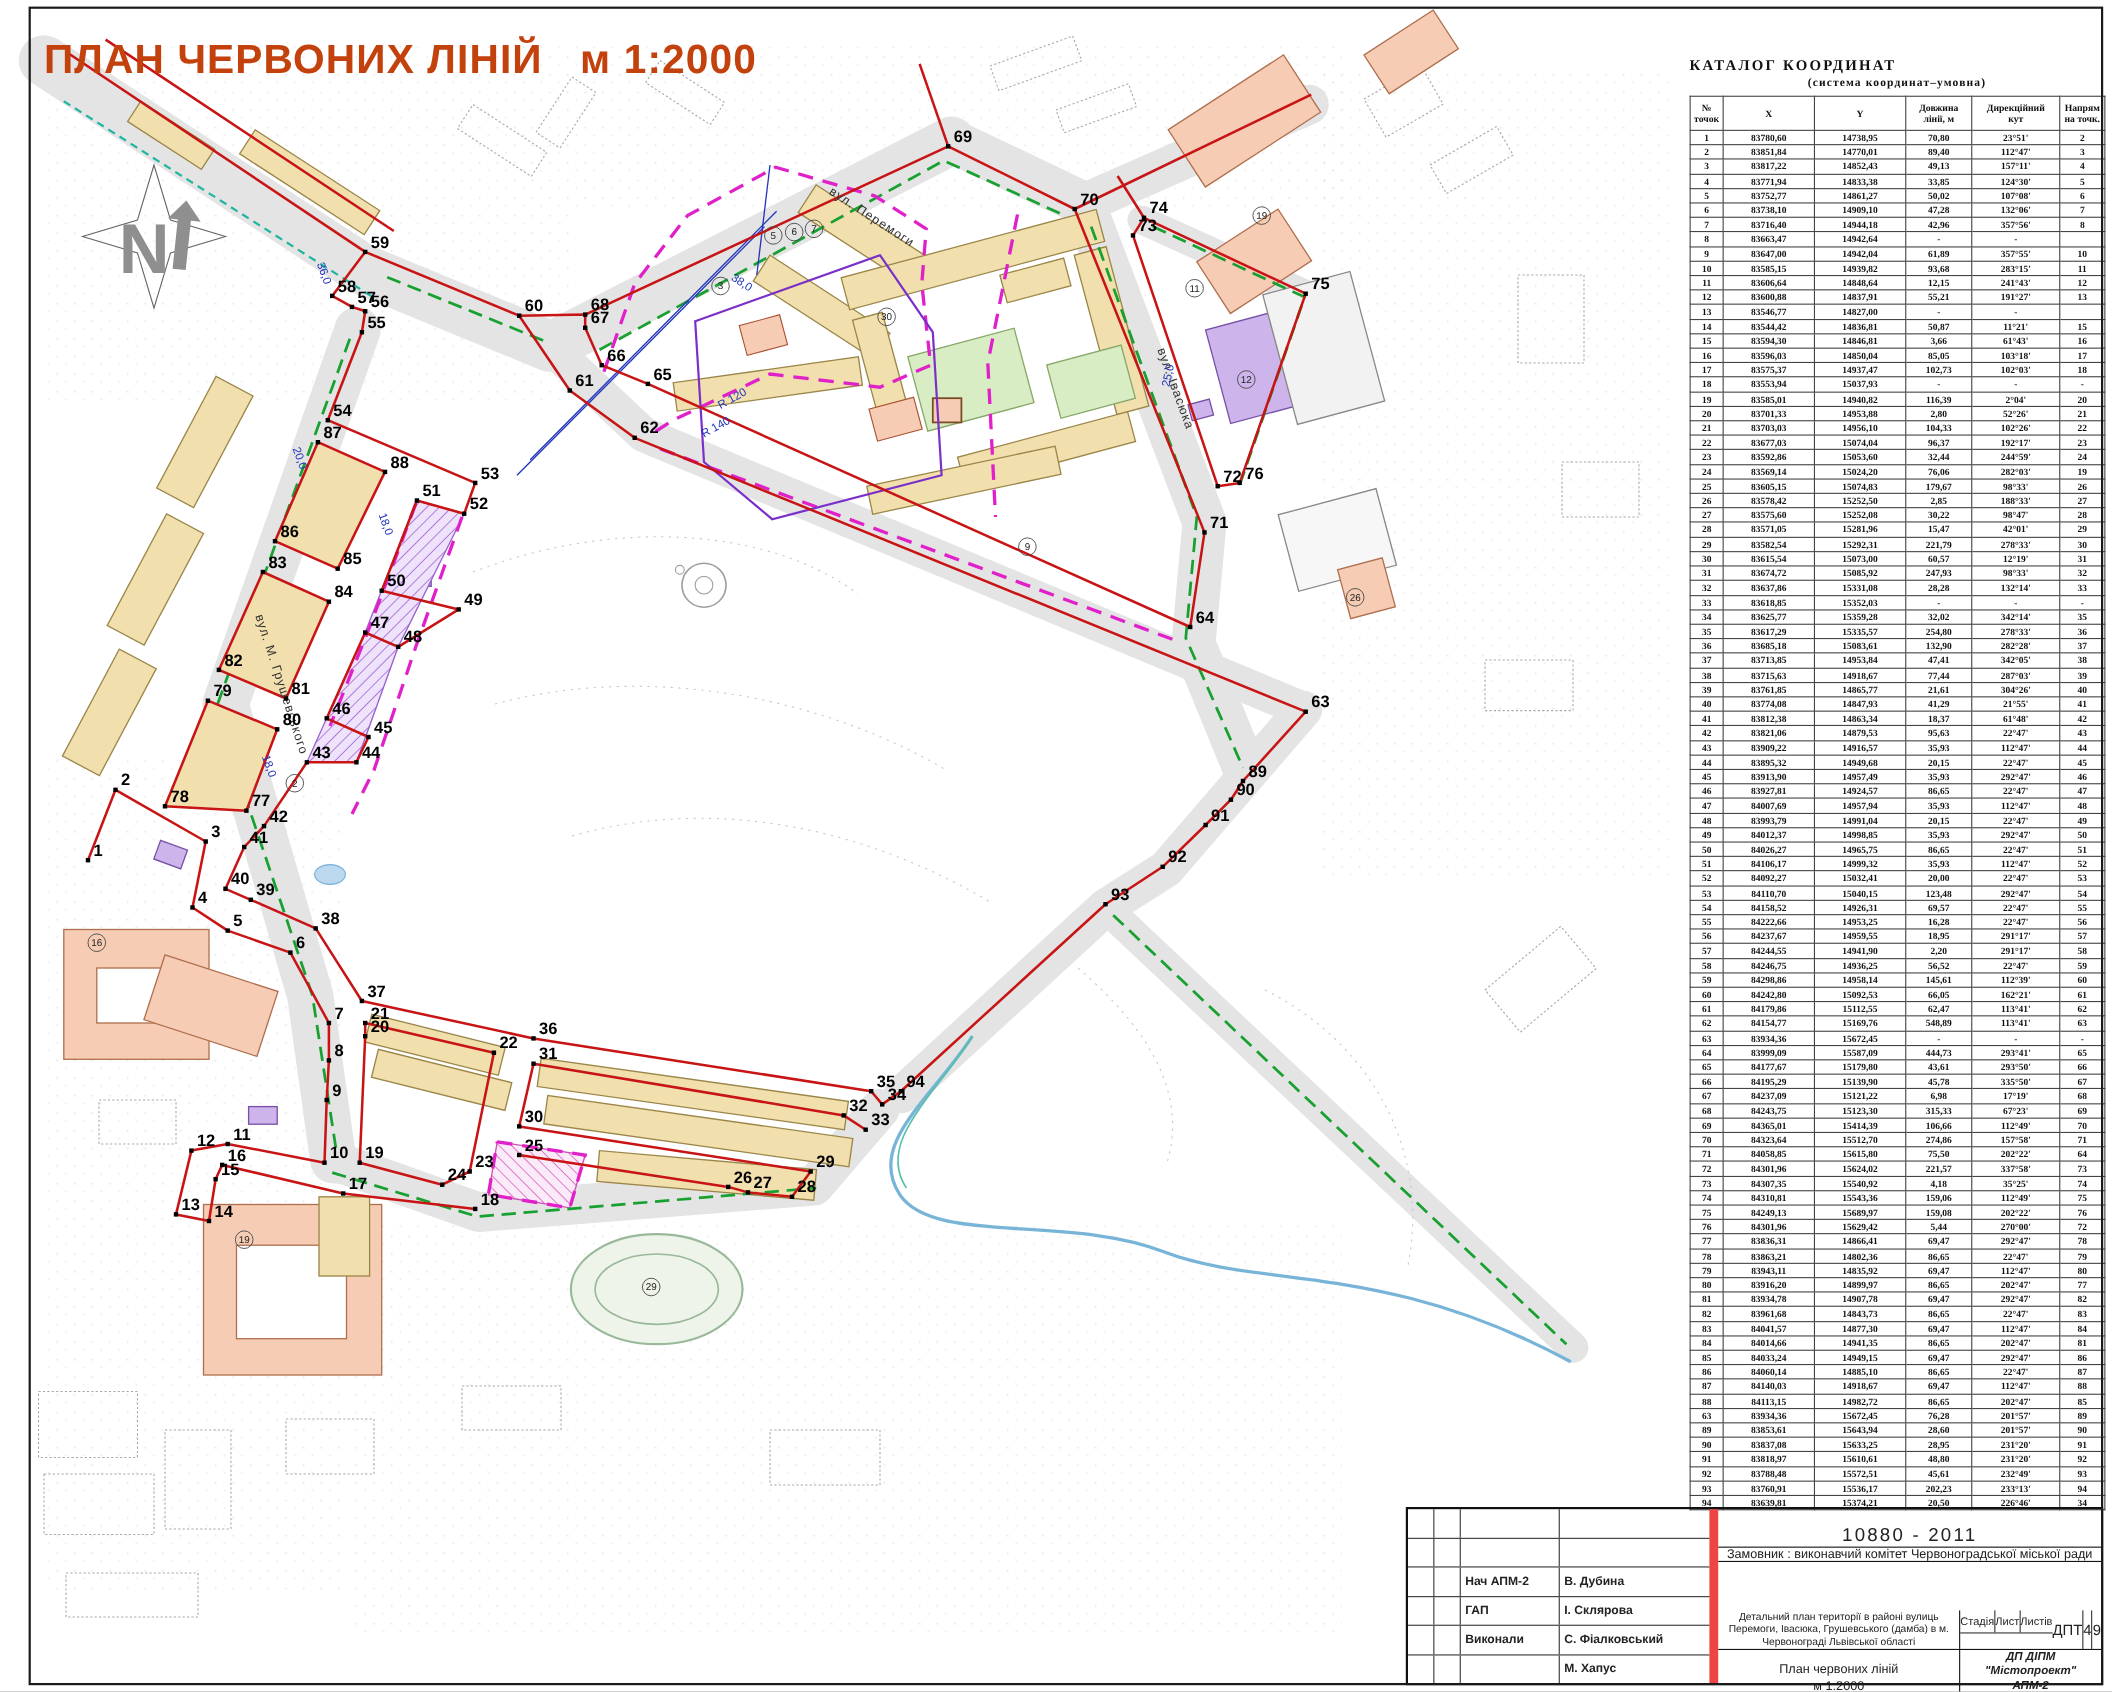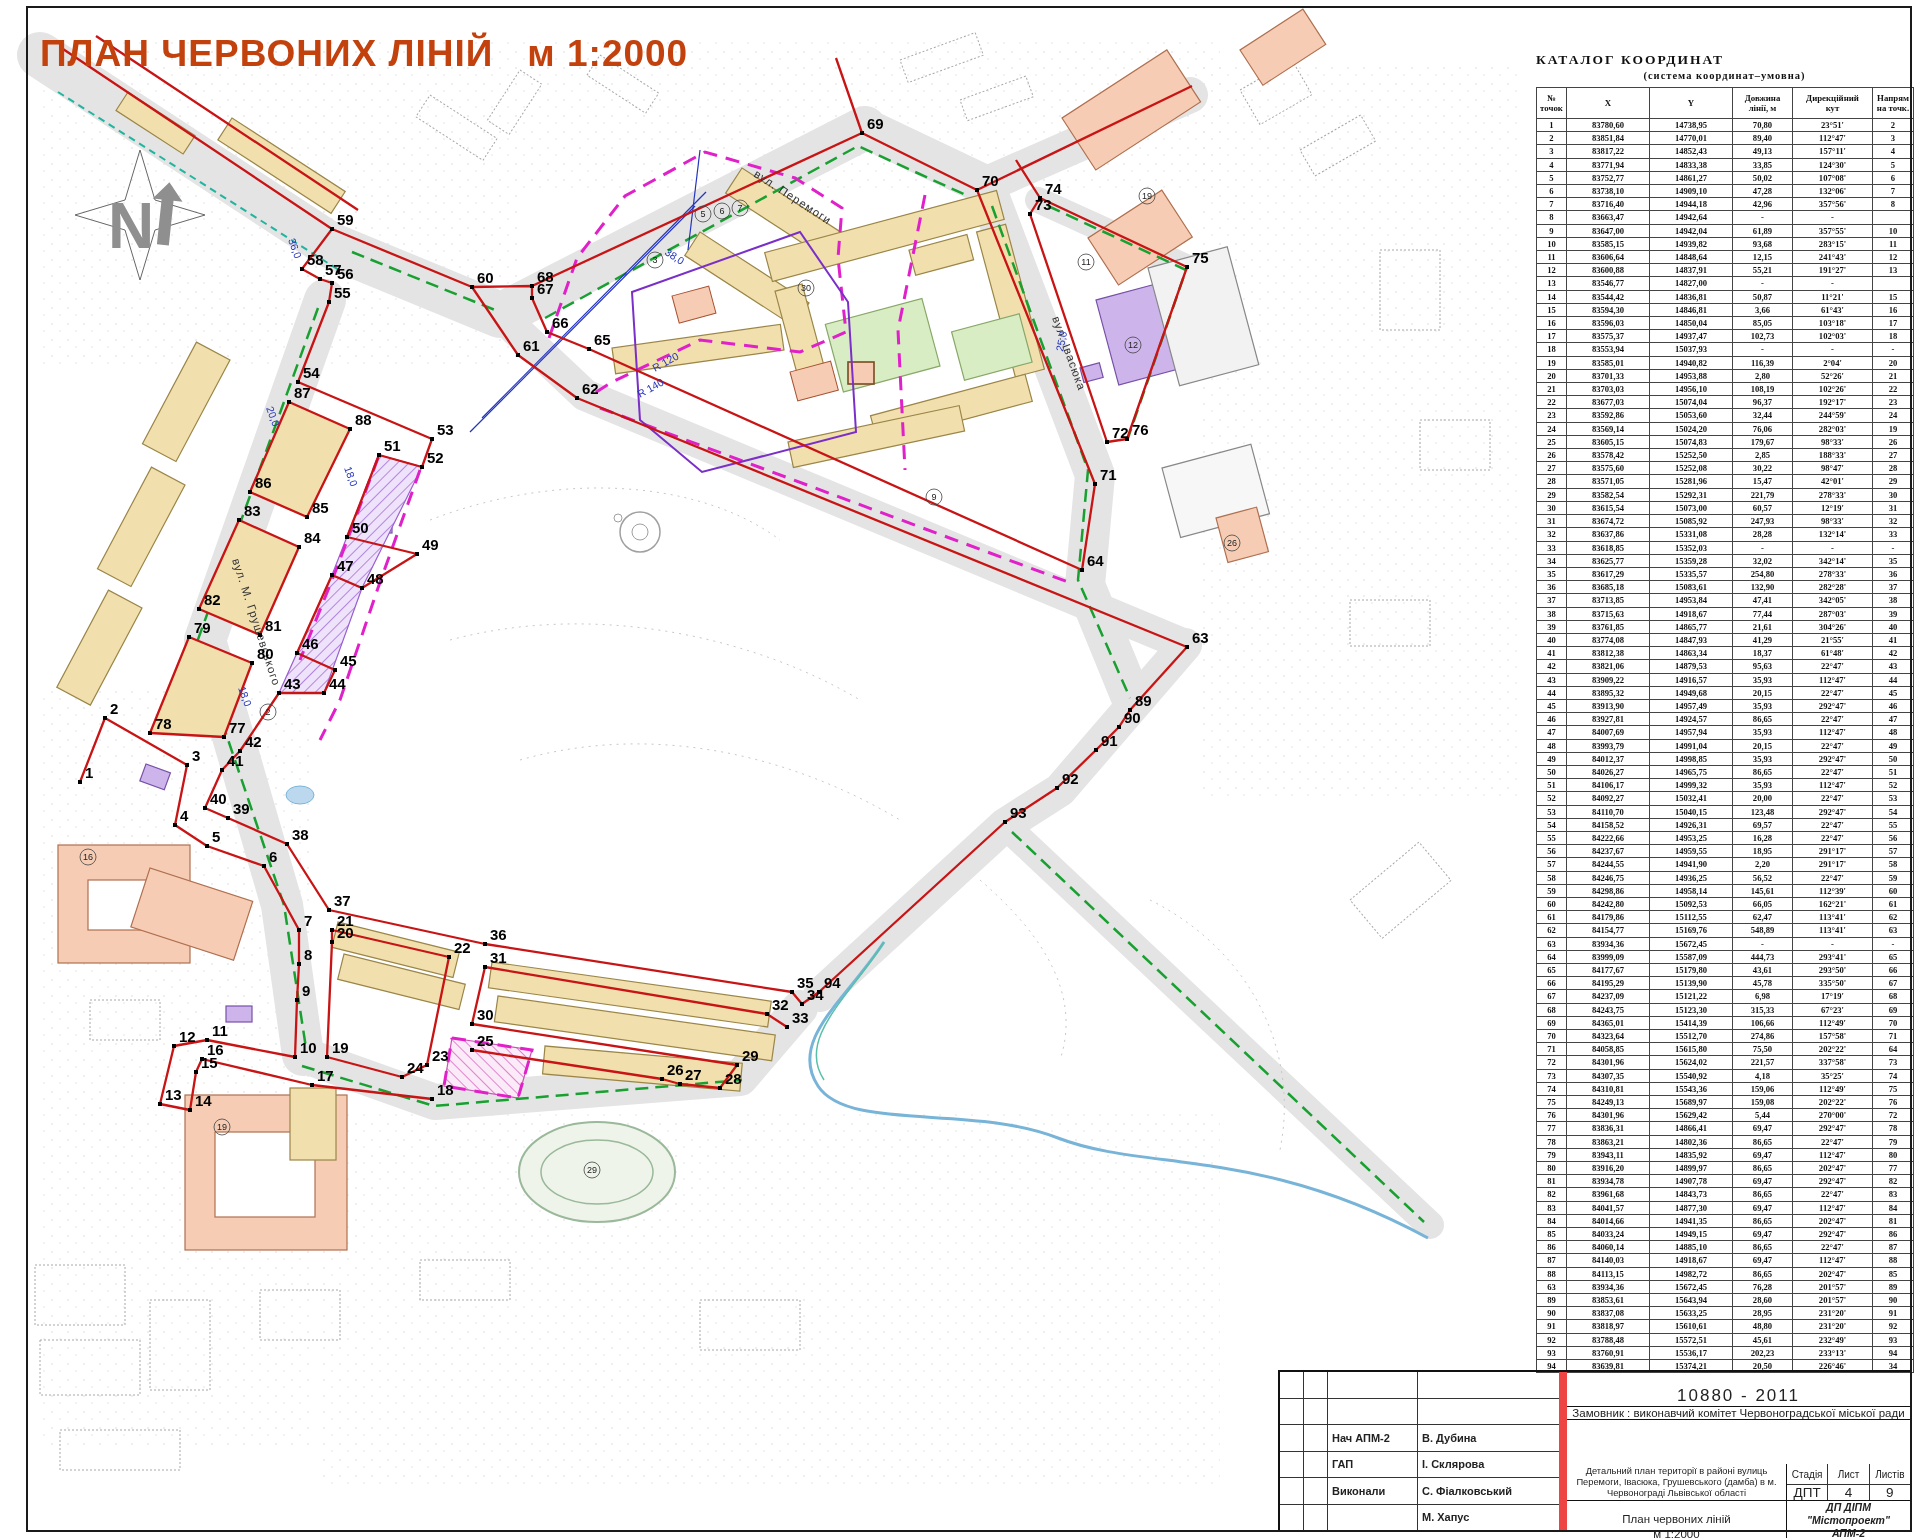--- a/index.html
+++ b/index.html
@@ -33,21 +33,21 @@
   .sig .sc{border-right:1px solid #333;box-sizing:border-box;display:flex;align-items:center;padding-left:4px;}
   .sig .sc.a{width:24px}.sig .sc.b{width:24px}.sig .sc.role{width:90px}.sig .sc.name{flex:1;border-right:none}
   .stamp .right{flex:1;display:flex;flex-direction:column;}
   .stamp .r1{height:38px;border-bottom:1.5px solid #111;display:flex;align-items:center;justify-content:center;
              font-size:17px;letter-spacing:2px;margin-top:14px;}
   .stamp .r2{height:26px;border-bottom:1.5px solid #111;display:flex;align-items:center;justify-content:center;
              font-size:11.5px;}
   .stamp .r3{height:50px;border-bottom:1.5px solid #111;display:flex;margin-top:44px;}
   .stamp .obj{width:220px;border-right:1.5px solid #111;box-sizing:border-box;font-size:9.3px;line-height:11px;
              display:flex;align-items:center;text-align:center;padding:1px 3px;}
-  .stamp .stage{flex:1;display:flex;flex-direction:column;}
+  .stamp .stage{flex:1;display:flex;flex-direction:row;}
   .stage .sh{display:flex;height:20px;border-bottom:1px solid #333;}
   .stage .sv{display:flex;flex:1;}
   .stage .cell{flex:1;border-right:1px solid #333;display:flex;align-items:center;justify-content:center;font-size:10px;}
   .stage .cell:last-child{border-right:none;}
   .stage .sv .cell{font-size:13.5px;}
   .stamp .r4{flex:1;display:flex;}
   .stamp .doc{width:220px;border-right:1.5px solid #111;box-sizing:border-box;display:flex;flex-direction:column;
              align-items:center;justify-content:center;font-size:11.5px;line-height:15px;text-align:center;}
   .stamp .org{flex:1;display:flex;flex-direction:column;align-items:center;justify-content:center;
              font-style:italic;font-weight:bold;font-size:10.5px;line-height:13px;text-align:center;}
@@ -886,21 +886,21 @@
             <td>83701,33</td>
             <td>14953,88</td>
             <td>2,80</td>
             <td>52°26'</td>
             <td>21</td>
           </tr>
           <tr>
             <td>21</td>
             <td>83703,03</td>
             <td>14956,10</td>
-            <td>108,19</td>
+            <td>104,33</td>
             <td>102°26'</td>
             <td>22</td>
           </tr>
           <tr>
             <td>22</td>
             <td>83677,03</td>
             <td>15074,04</td>
             <td>96,37</td>
             <td>192°17'</td>
             <td>23</td>

